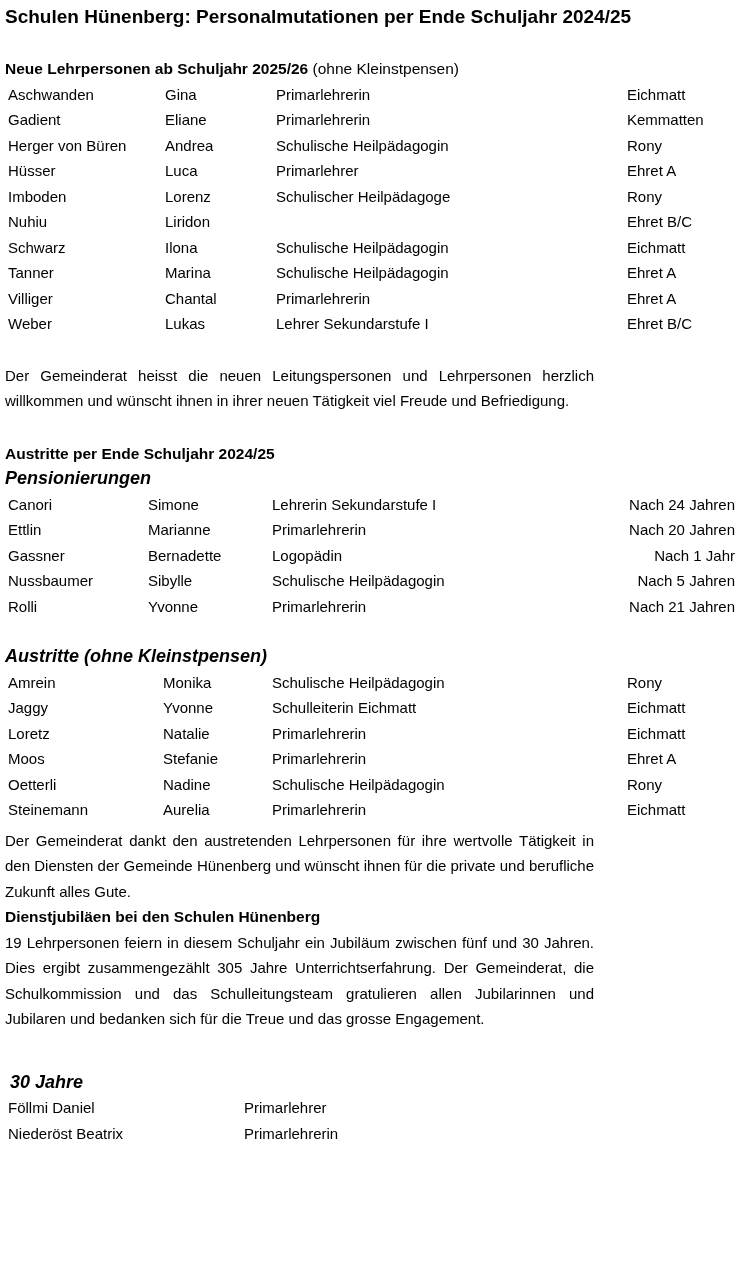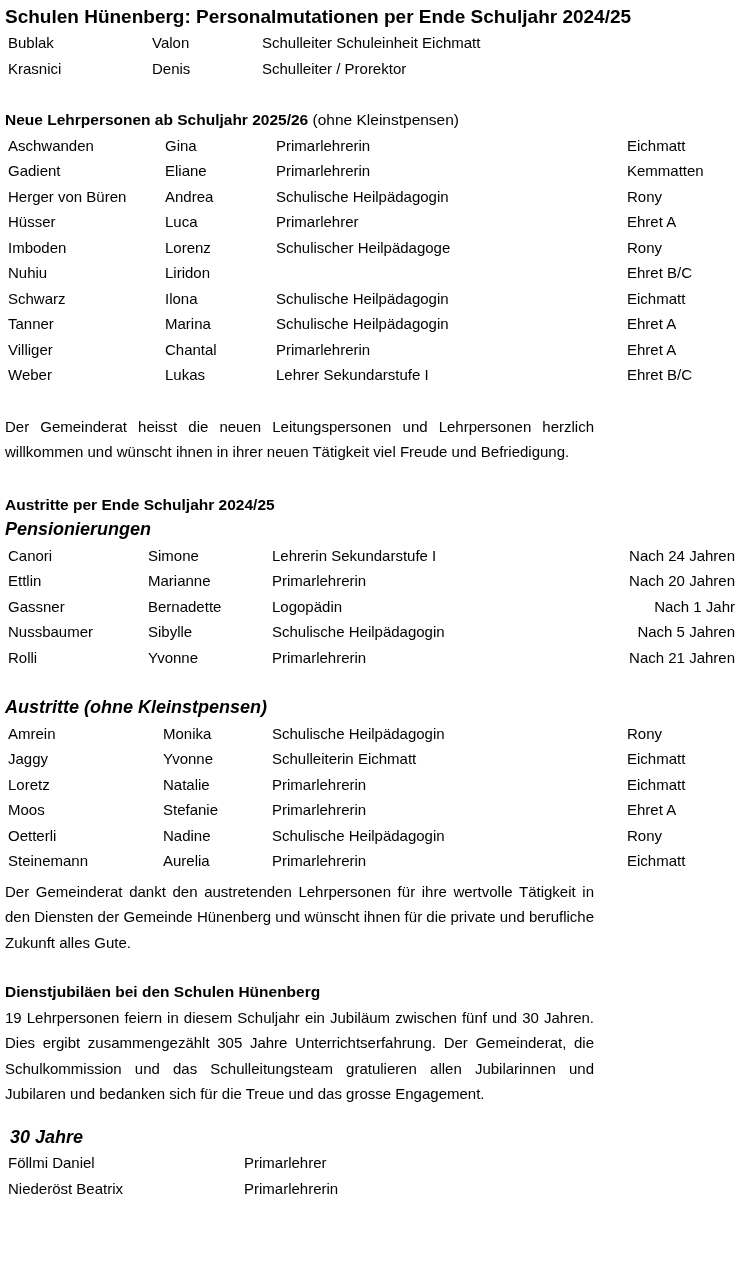--- a/index.html
+++ b/index.html
@@ -70,42 +70,30 @@
   .t-jub .c0 { left: 8px; }
   .t-jub .c1 { left: 244px; }
 
   
   .mt-leadership-h { margin-top: 27px; }
   .mt-new-h       { margin-top: 26px; }
   .mt-welcome     { margin-top: 26px; }
   .mt-exits-h     { margin-top: 27px; }
   .mt-exit-sub    { margin-top: 25px; }
   .mt-thanks      { margin-top: 5px; }
-  .mt-jub-h       { margin-top: 24px; }
-  .mt-thirty      { margin-top: 18px; margin-left: 10px; }
+  .mt-jub-h       { }
+  .mt-thirty      { margin-top: 38px; margin-left: 10px; }
 </style>
 </head>
 <body>
 
 <div class="page">
 
   <h1 class="doc-title">Schulen Hünenberg: Personalmutationen per Ende Schuljahr 2024/25</h1>
 
-  <div class="table t-leadership">
-      <div class="row">
-        <span class="c c0">Bublak</span>
-        <span class="c c1">Valon</span>
-        <span class="c c2">Schulleiter Schuleinheit Eichmatt</span>
-      </div>
-      <div class="row">
-        <span class="c c0">Krasnici</span>
-        <span class="c c1">Denis</span>
-        <span class="c c2">Schulleiter / Prorektor</span>
-      </div>
-    </div>
 
   <div class="h-sec mt-new-h"><span>Neue Lehrpersonen ab Schuljahr 2025/26</span><span class="normal"> (ohne Kleinstpensen)</span></div>
   <div class="table t-new">
       <div class="row">
         <span class="c c0">Aschwanden</span>
         <span class="c c1">Gina</span>
         <span class="c c2">Primarlehrerin</span>
         <span class="c c3">Eichmatt</span>
       </div>
       <div class="row">

